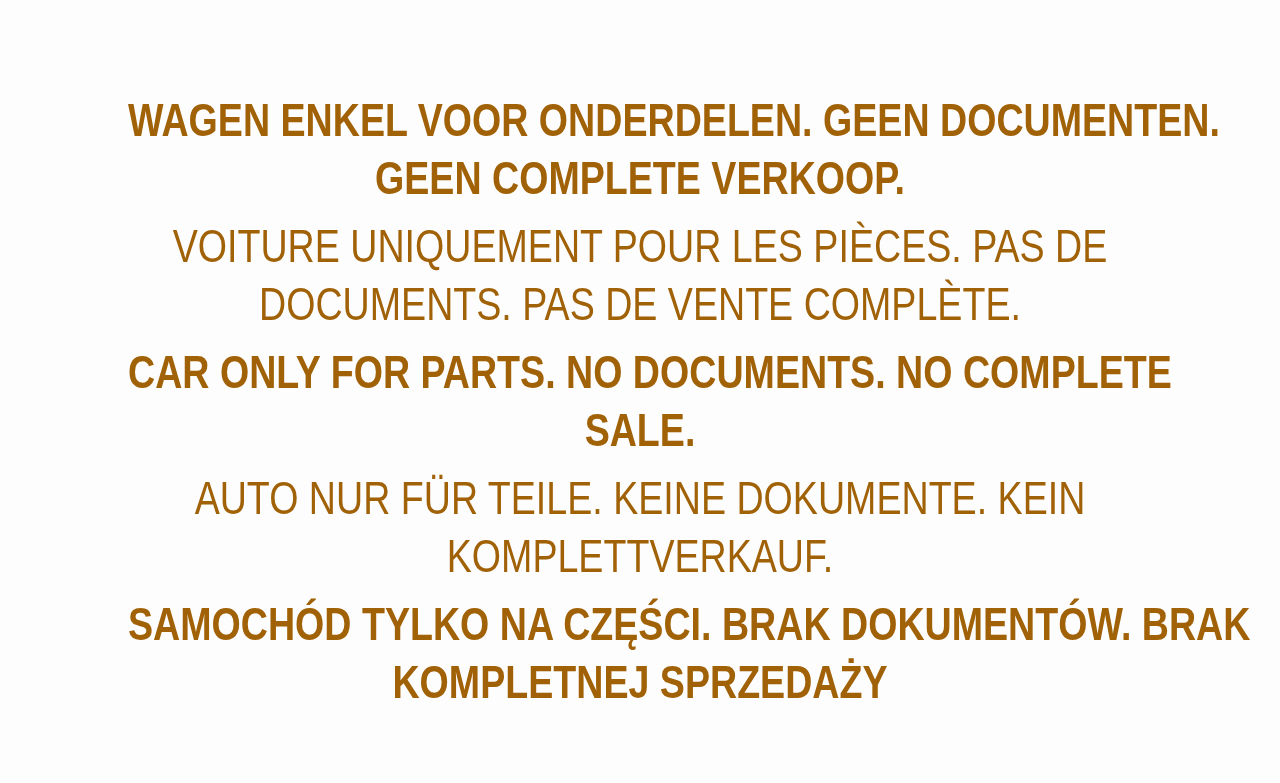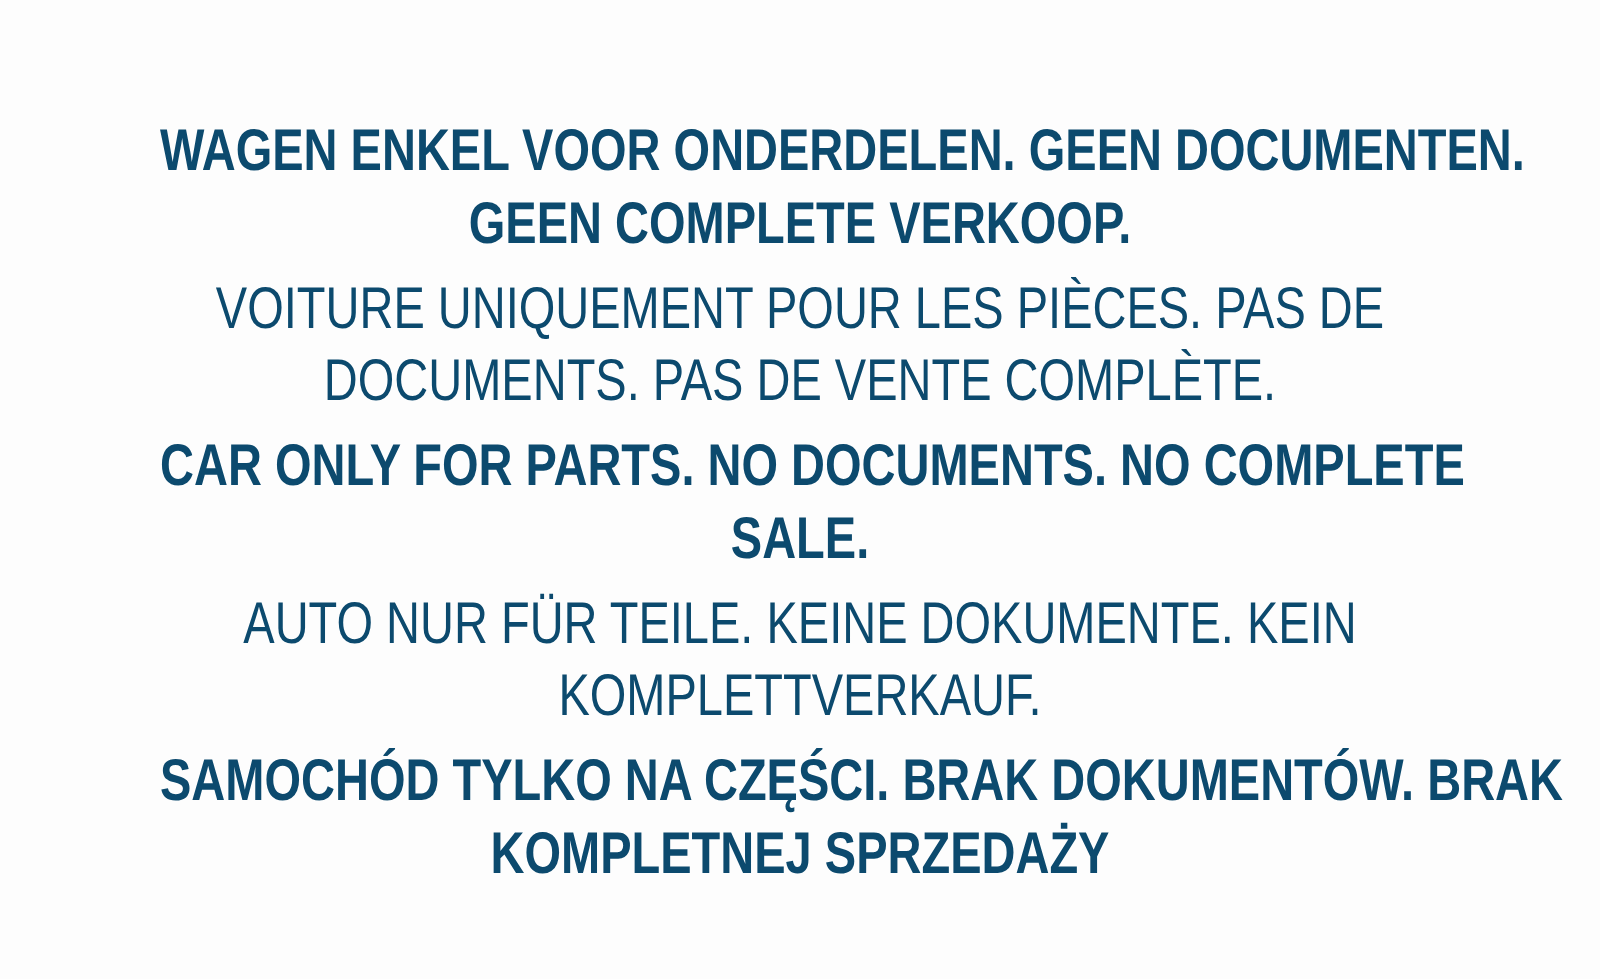--- a/index.html
+++ b/index.html
@@ -11,21 +11,21 @@
     height: 783px;
     background: #fdfdfd;
     overflow: hidden;
     font-family: "Liberation Sans", sans-serif;
   }
   .notice {
     box-sizing: border-box;
     width: 1280px;
     height: 783px;
     padding-top: 91px;
-    color: #0c4a6e;
+    color: #a16207;
   }
   .para {
     margin: 0 0 10px 0;
     text-align: center;
     font-size: 47px;
     line-height: 58px;
     transform: scaleX(0.80);
     transform-origin: 50% 50%;
   }
   .para.bold {

